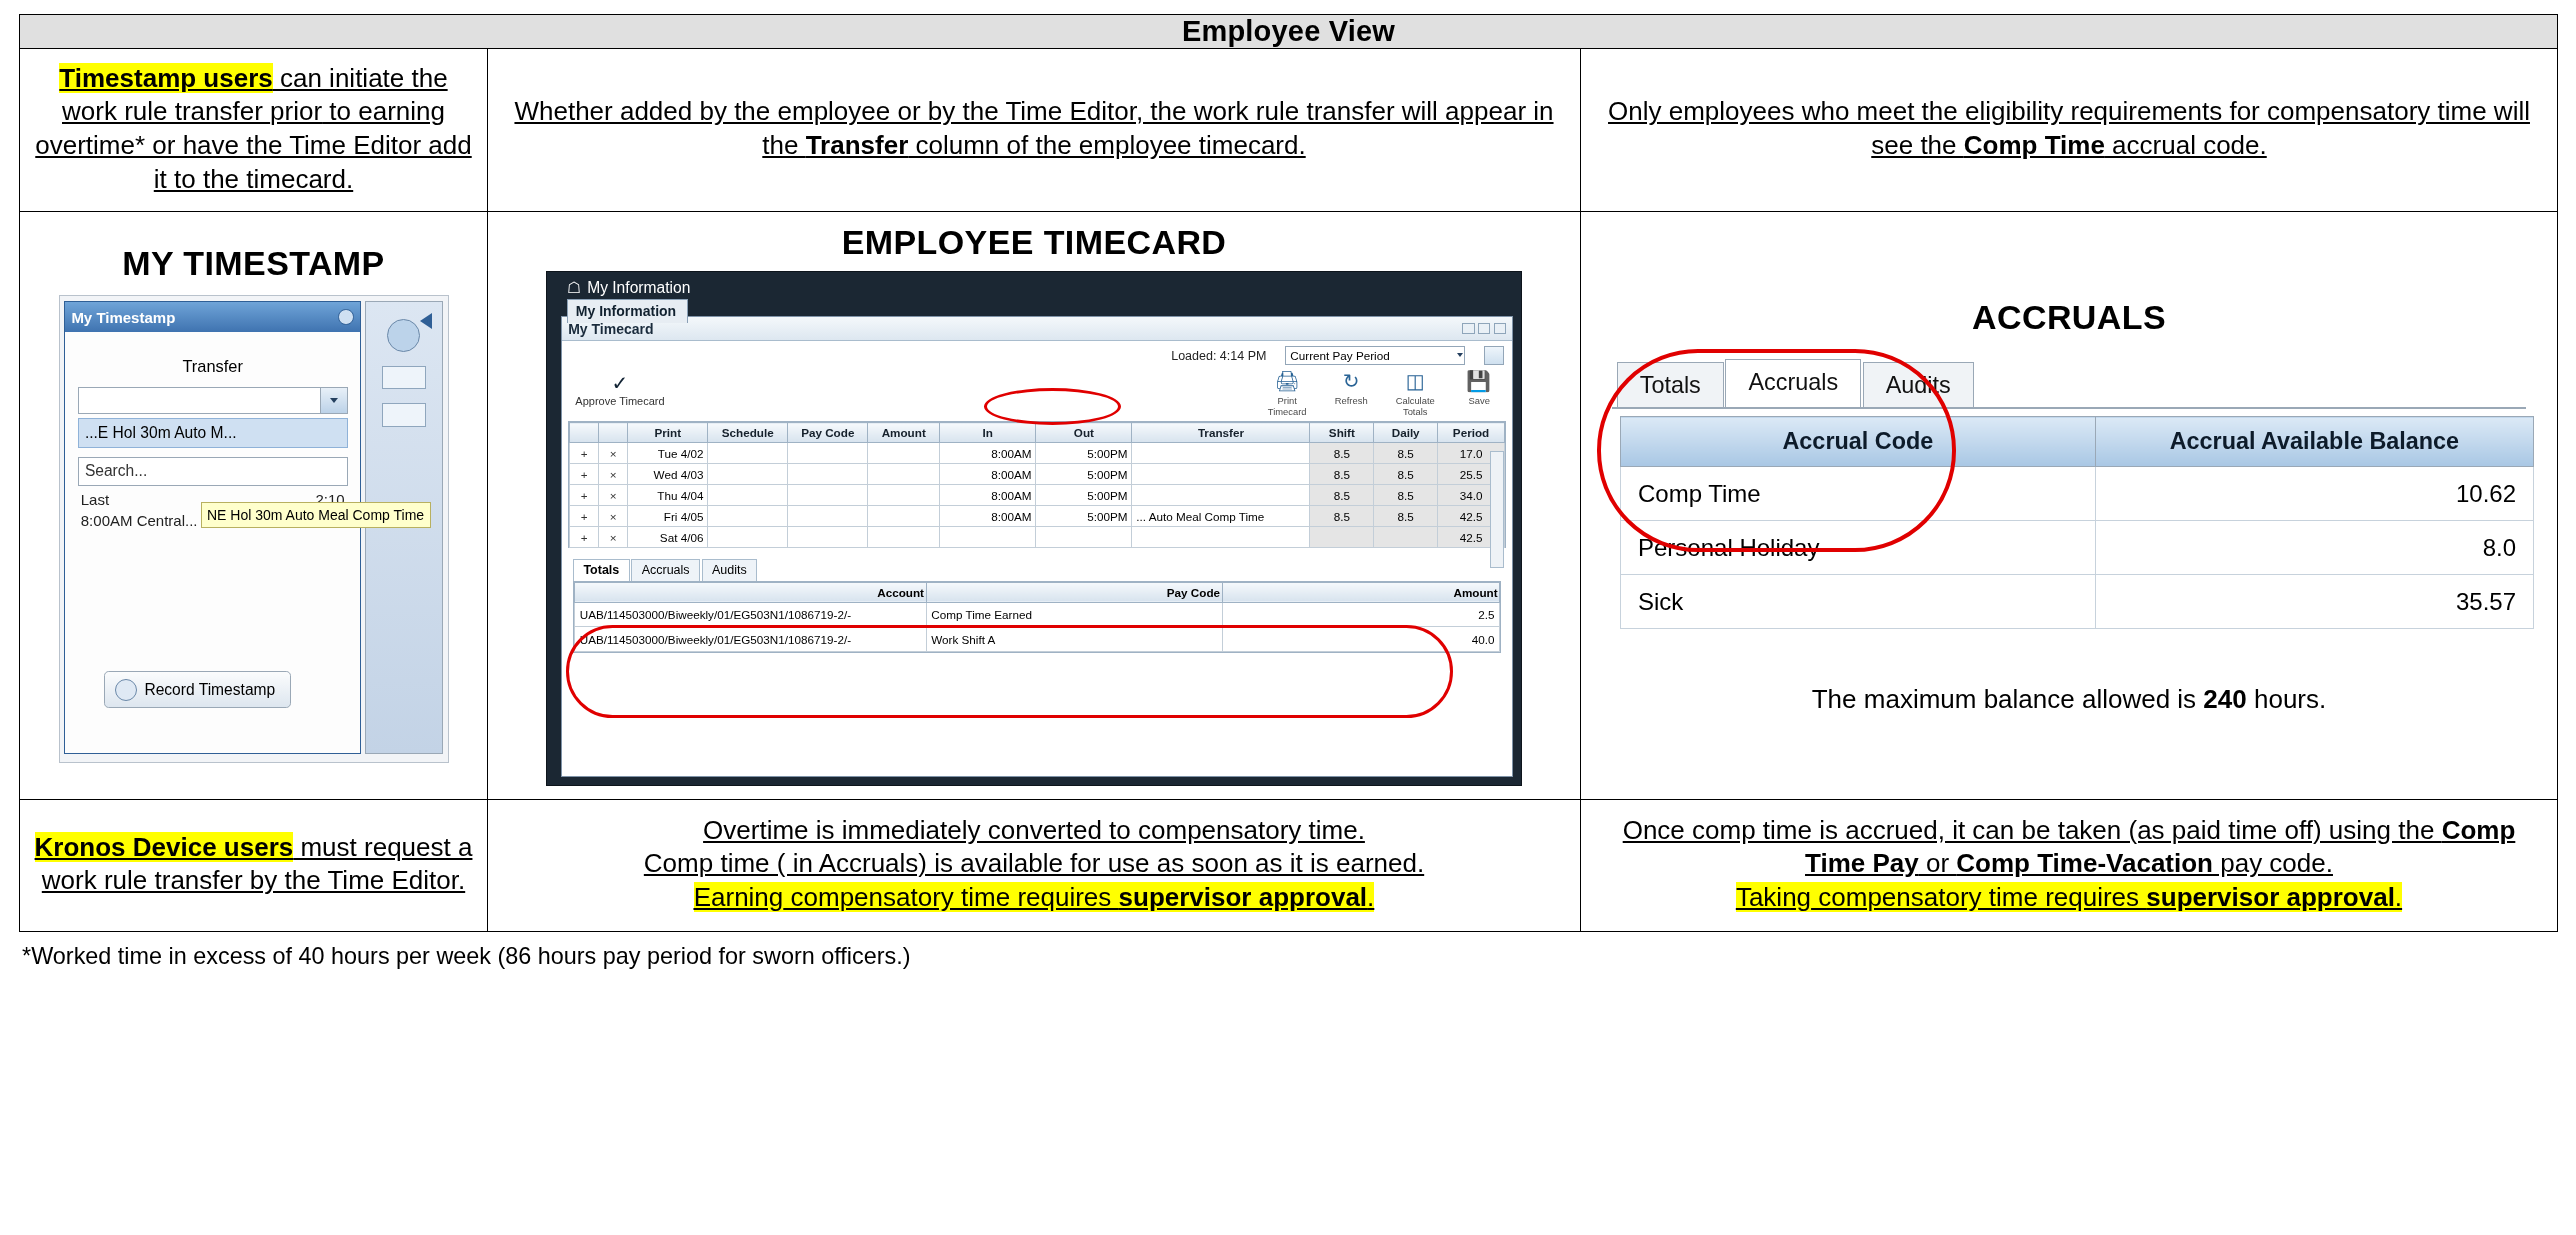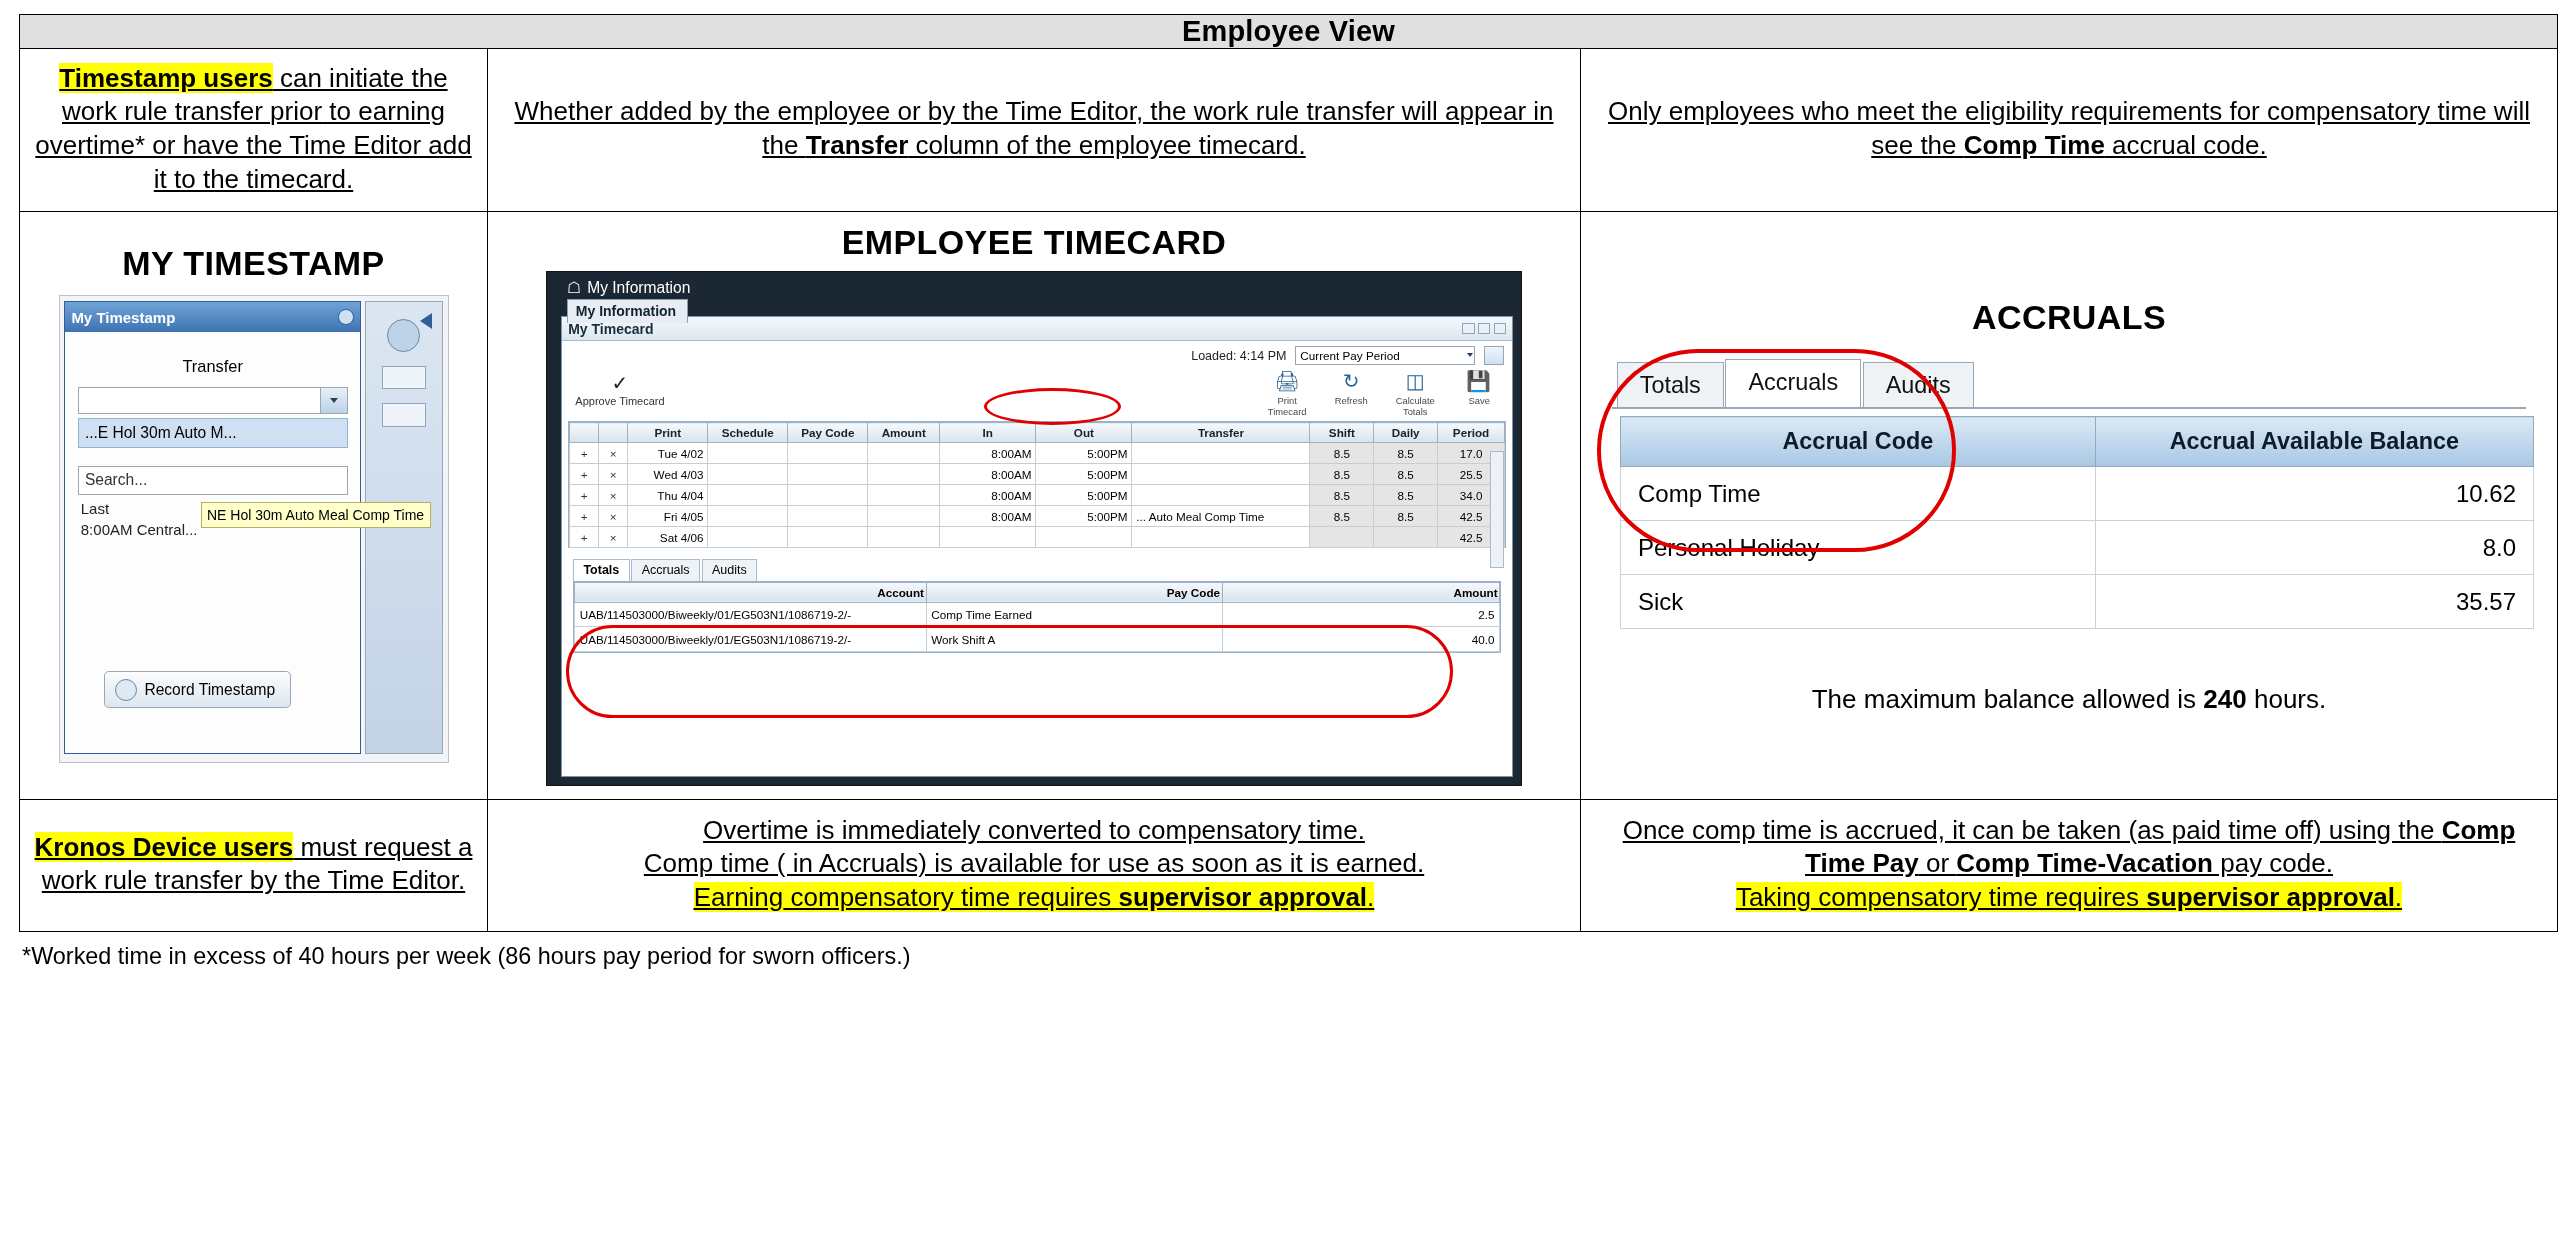--- a/index.html
+++ b/index.html
@@ -139,21 +139,21 @@
   }
   .ts-option {
     margin-top: 4.7px;
     background: #cfe0f2;
     border: 0.8px solid #8fb2d8;
     font-size: 15.6px;
     padding: 4.7px 6.2px;
     box-sizing: border-box;
   }
   .ts-searchrow {
-    margin-top: 18px;
+    margin-top: 9px;
     background: #ffffff;
     border: 0.8px solid #9aa8b6;
     font-size: 15.6px;
     padding: 4.7px 6.2px;
     box-sizing: border-box;
     color: #333;
     position: relative;
     z-index: 2;
   }
   .ts-lastrow {
@@ -292,21 +292,21 @@
     display: block;
     width: 12.5px; height: 11px;
     background: #e9f0f6;
     border: 0.8px solid #8ea5ba;
     box-sizing: border-box;
   }
   .tc-subbar {
     display: flex;
     justify-content: flex-end;
     align-items: center;
-    gap: 9px;
+    gap: 19px;
     padding: 4.7px 7.8px 1.6px 0;
     font-size: 12.5px;
   }
   .tc-loaded { color: #222; }
   .tc-period {
     width: 180px; height: 19px;
     border: 0.8px solid #93a6b8;
     background: #fff;
     font-size: 11.7px;
     display: flex;

